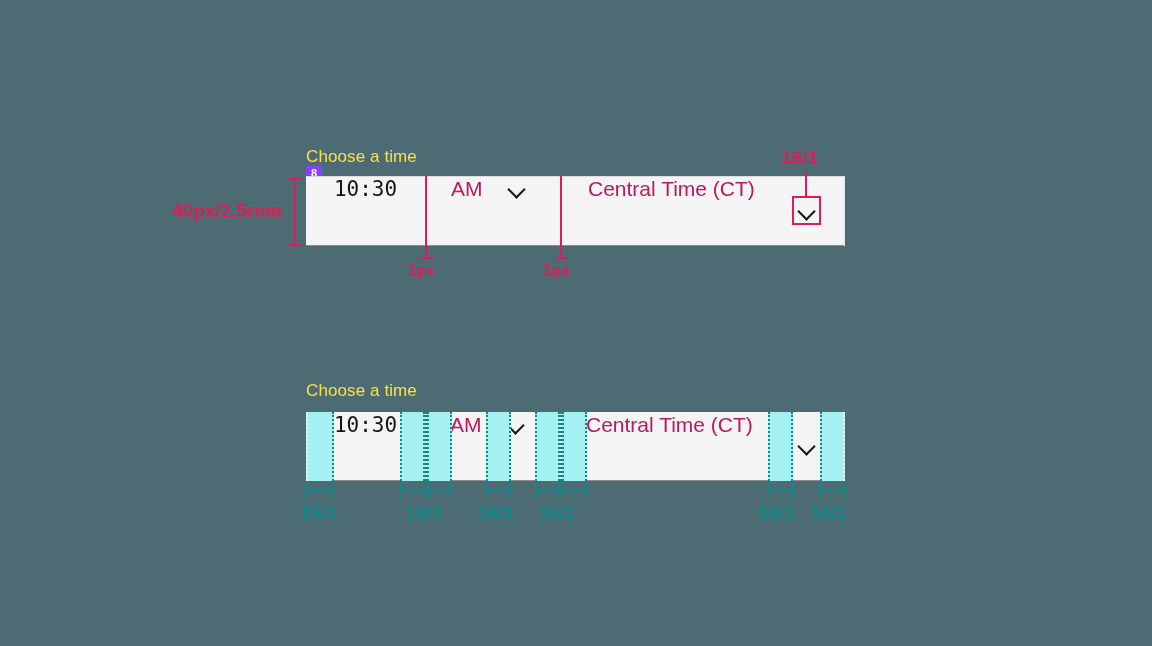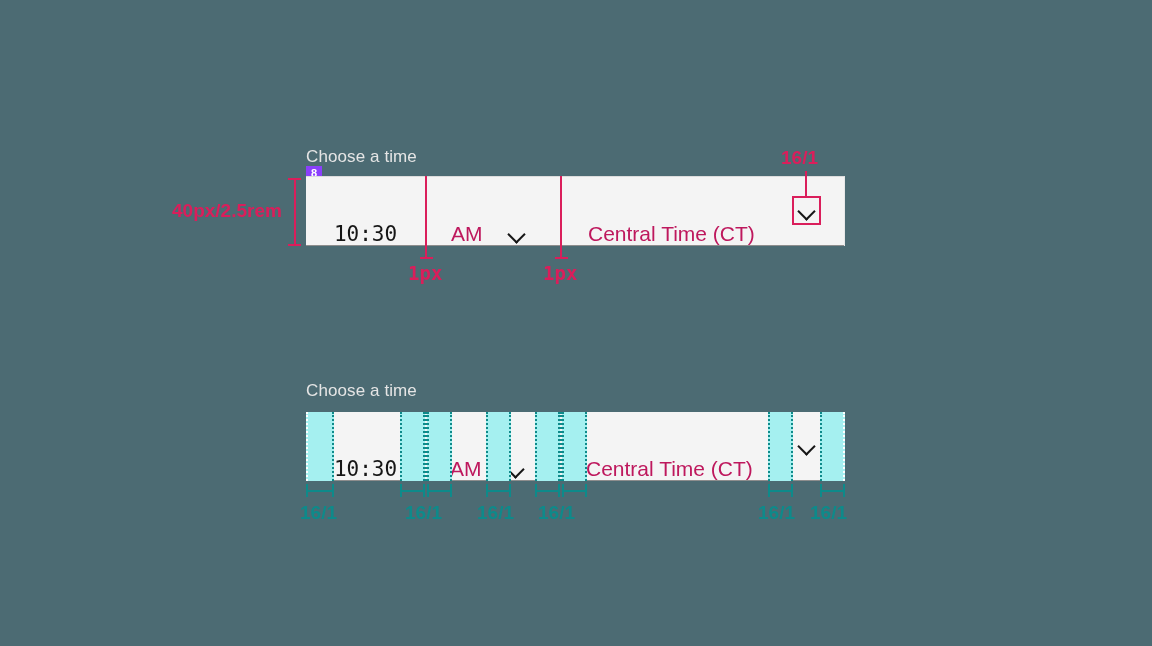--- a/index.html
+++ b/index.html
@@ -8,28 +8,28 @@
     background: #4c6b73;
     font-family: "Liberation Sans", sans-serif;
     overflow: hidden;
   }
   .stage { position: relative; width: 1152px; height: 646px; }
 
   
   .field-label {
     position: absolute;
     font-size: 17px;
-    color: #e5e5e5;
+    color: #fde047;
     letter-spacing: .1px;
     white-space: nowrap;
   }
   .field-row {
     position: absolute;
     display: flex;
-    align-items: flex-end;
+    align-items: flex-start;
     background: #f4f4f4;
     box-sizing: border-box;
   }
   .seg {
     position: relative;
     display: flex;
     align-items: center;
     background: #f4f4f4;
     box-sizing: border-box;
     white-space: nowrap;
@@ -84,21 +84,21 @@
     position: absolute;
     color: #da1e5b;
     font-size: 19px;
     font-weight: 700;
     white-space: nowrap;
   }
   .anno-pink-mono {
     position: absolute;
     color: #da1e5b;
     font-family: "DejaVu Sans Mono", monospace;
-    font-size: 19px;
+    font-size: 15px;
     font-weight: 700;
     white-space: nowrap;
   }
   
   .vmeasure {
     position: absolute;
     width: 13px;
   }
   .vmeasure .shaft {
     position: absolute; left: 6px; top: 0; bottom: 0;

